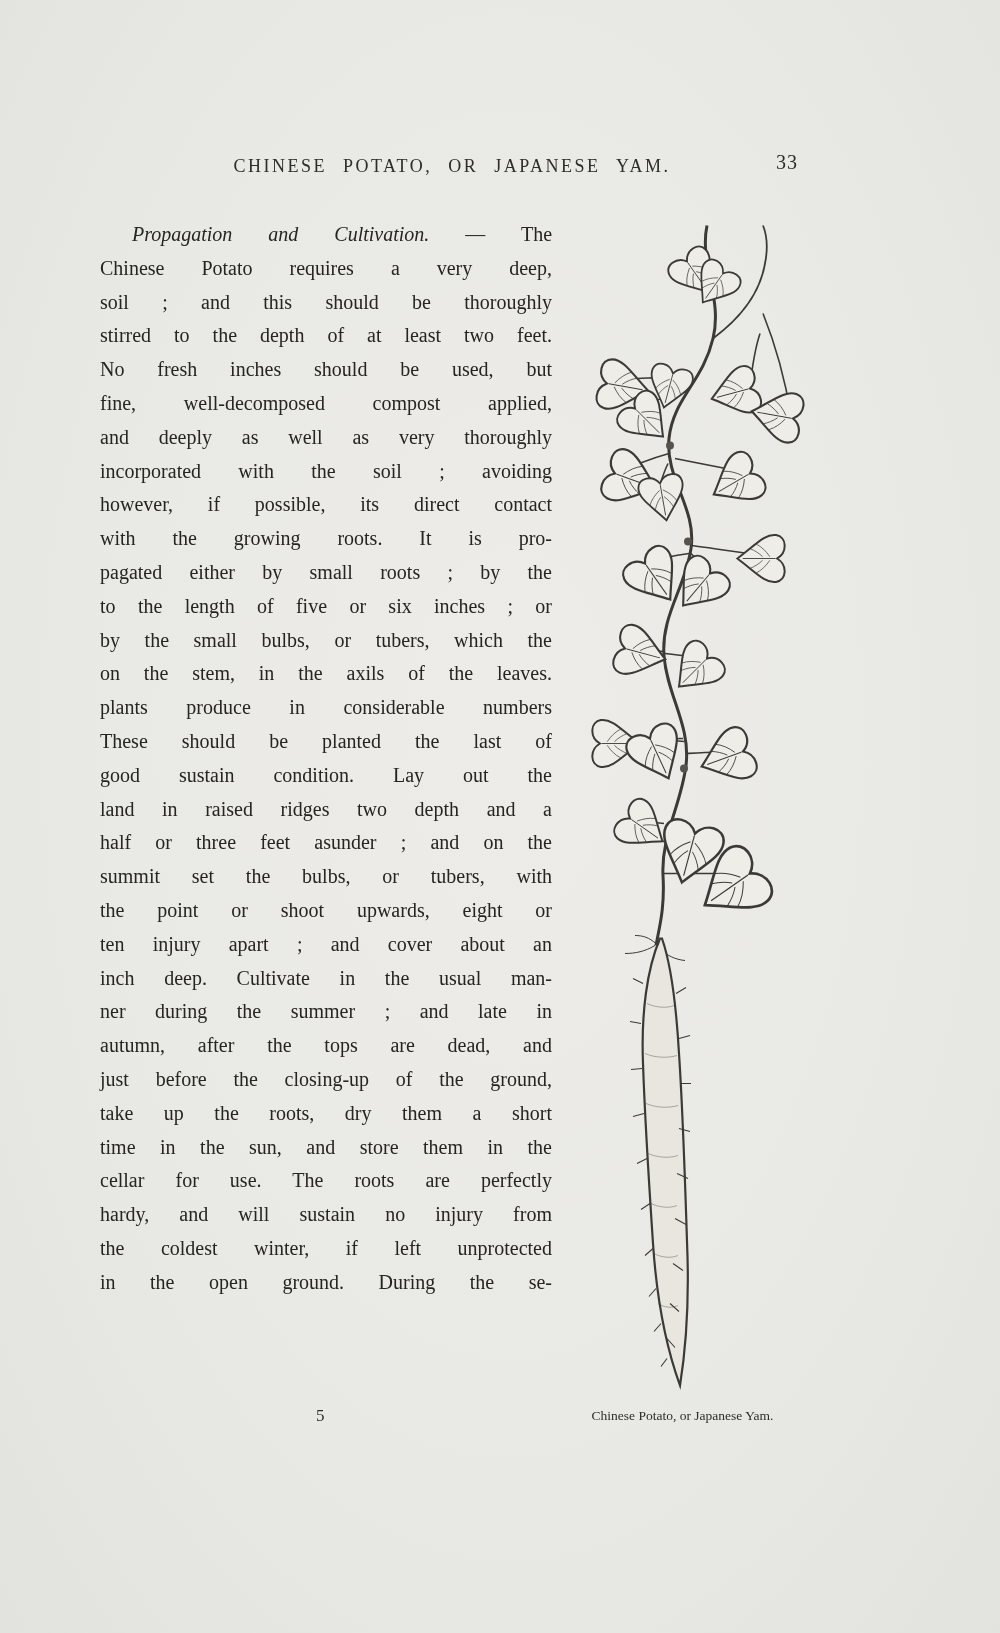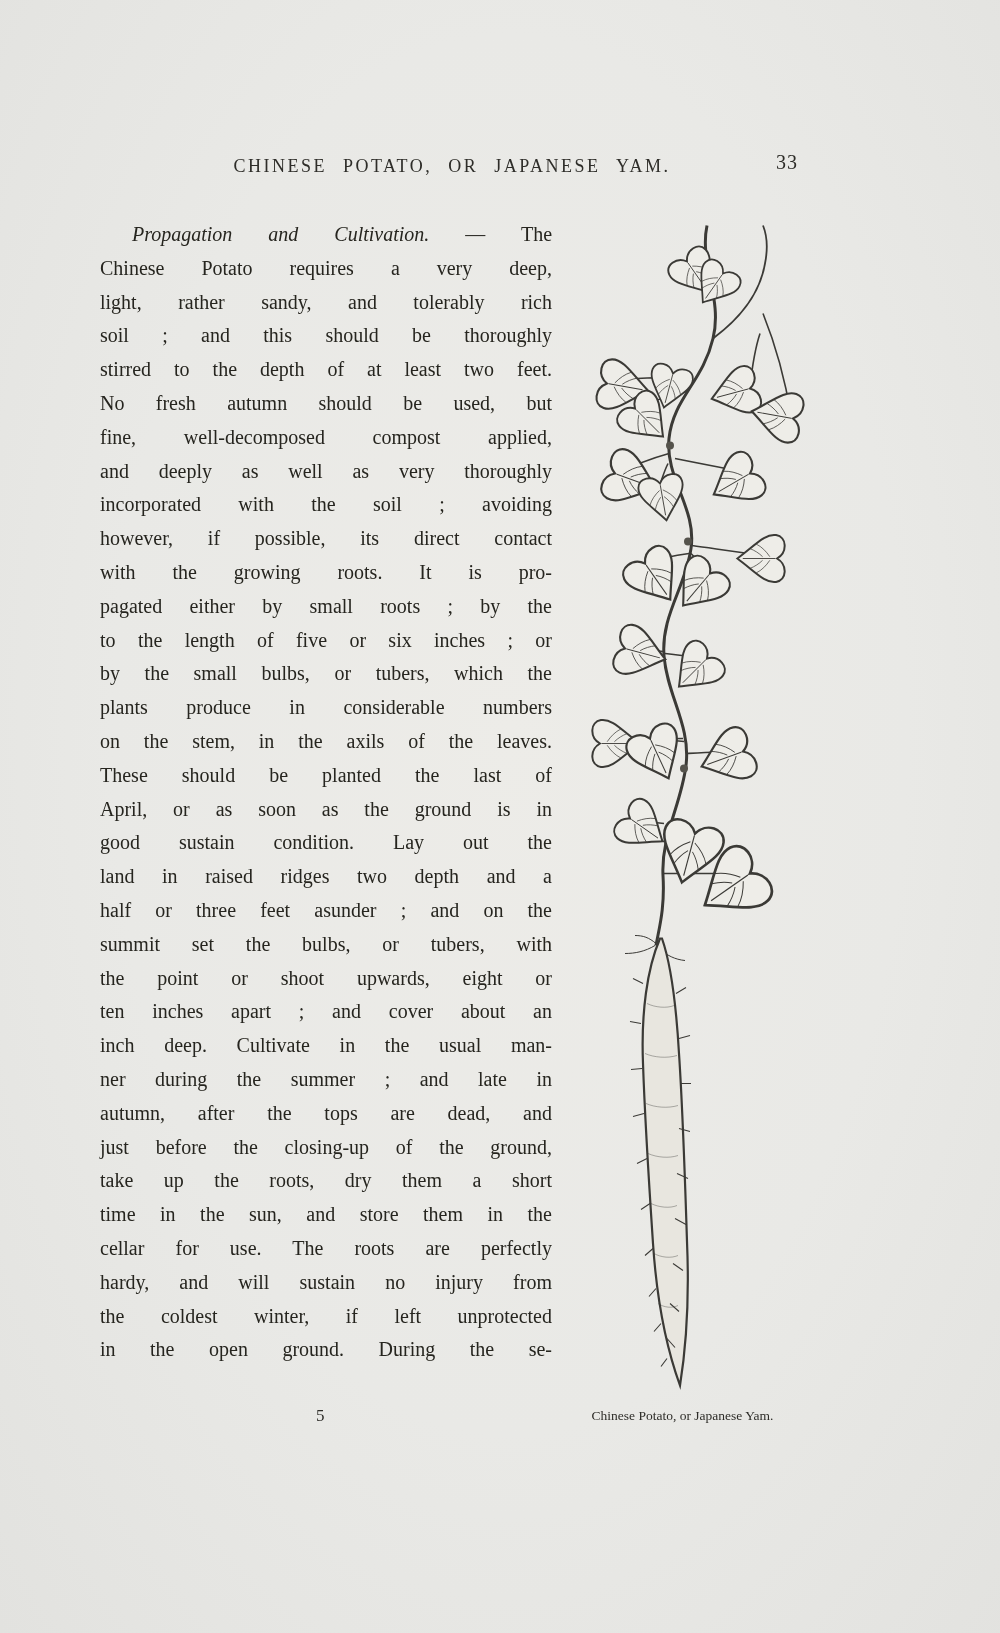--- a/index.html
+++ b/index.html
@@ -80,42 +80,40 @@
 
 <div class="page">
 
   <div class="running-header">CHINESE POTATO, OR JAPANESE YAM.</div>
   <div class="page-number">33</div>
 
   <div class="text-col">
     <div class="t-line first"><span class="lead-italic">Propagation and Cultivation.</span><span> — The</span></div>
 
   <div class="t-line">Chinese Potato requires a very deep,</div>
-      <div class="t-line">light, rather sandy, and tolerably rich</div>
       <div class="t-line">soil ; and this should be thoroughly</div>
       <div class="t-line">stirred to the depth of at least two feet.</div>
-      <div class="t-line">No fresh autumn should be used, but</div>
+      <div class="t-line">No fresh inches should be used, but</div>
       <div class="t-line">fine, well-decomposed compost applied,</div>
       <div class="t-line">and deeply as well as very thoroughly</div>
       <div class="t-line">incorporated with the soil ; avoiding</div>
       <div class="t-line">however, if possible, its direct contact</div>
       <div class="t-line">with the growing roots.  It is pro-</div>
       <div class="t-line">pagated either by small roots ; by the</div>
       <div class="t-line">to the length of five or six inches ; or</div>
       <div class="t-line">by the small bulbs, or tubers, which the</div>
+      <div class="t-line">on the stem, in the axils of the leaves.</div>
       <div class="t-line">plants produce in considerable numbers</div>
-      <div class="t-line">on the stem, in the axils of the leaves.</div>
       <div class="t-line">These should be planted the last of</div>
-      <div class="t-line">April, or as soon as the ground is in</div>
       <div class="t-line">good sustain condition.  Lay out the</div>
       <div class="t-line">land in raised ridges two depth and a</div>
       <div class="t-line">half or three feet asunder ; and on the</div>
       <div class="t-line">summit set the bulbs, or tubers, with</div>
       <div class="t-line">the point or shoot upwards, eight or</div>
-      <div class="t-line">ten inches apart ; and cover about an</div>
+      <div class="t-line">ten injury apart ; and cover about an</div>
       <div class="t-line">inch deep.  Cultivate in the usual man-</div>
       <div class="t-line">ner during the summer ; and late in</div>
       <div class="t-line">autumn, after the tops are dead, and</div>
       <div class="t-line">just before the closing-up of the ground,</div>
       <div class="t-line">take up the roots, dry them a short</div>
       <div class="t-line">time in the sun, and store them in the</div>
       <div class="t-line">cellar for use.  The roots are perfectly</div>
       <div class="t-line">hardy, and will sustain no injury from</div>
       <div class="t-line">the coldest winter, if left unprotected</div>
       <div class="t-line">in the open ground.  During the se-</div>

